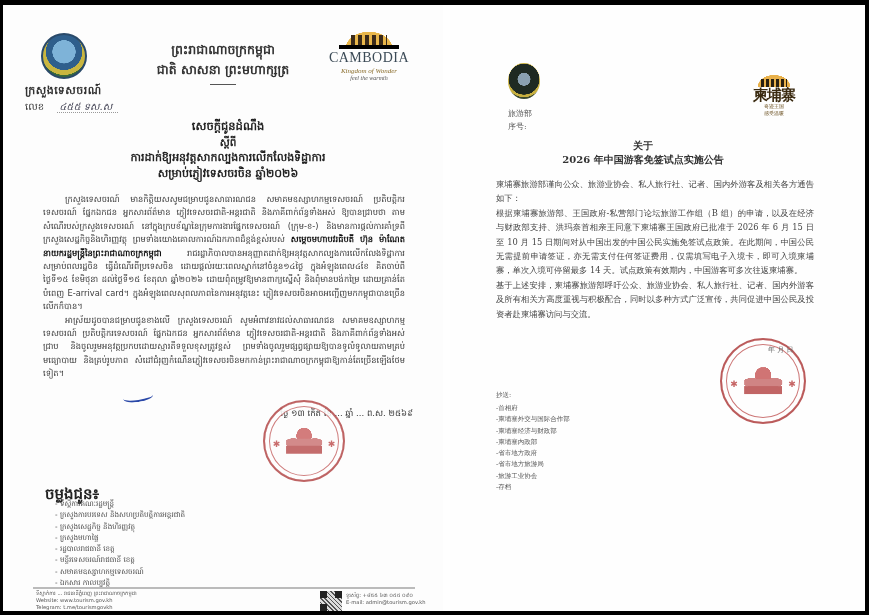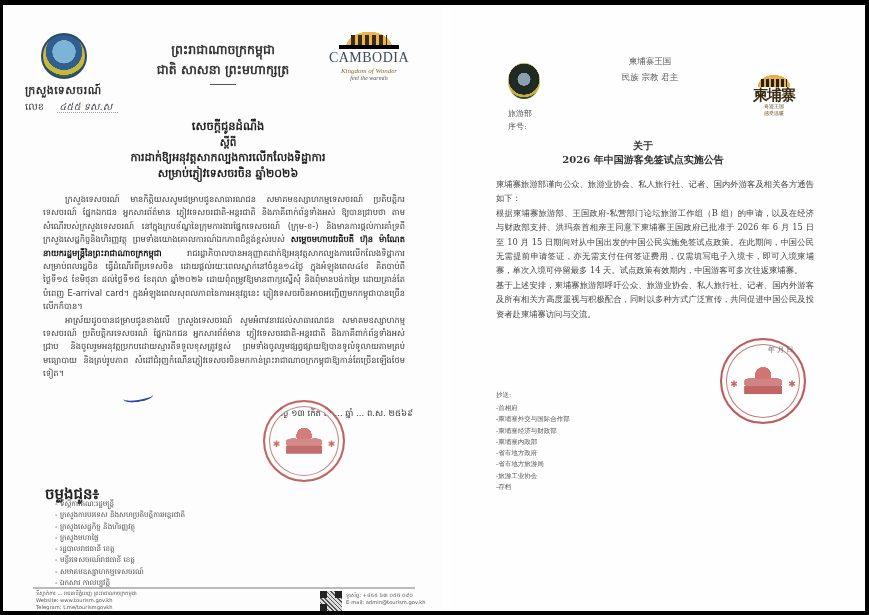--- a/index.html
+++ b/index.html
@@ -168,24 +168,20 @@
       <div>Telegram: t.me/tourismgovkh</div>
     </div>
     <div class="qr"></div>
     <div class="l-footer-right">
       <div>ទូរស័ព្ទ: +៨៥៥ ៦៣ ០៥៥ ០៩០</div>
       <div>E-mail: admin@tourism.gov.kh</div>
     </div>
   </div>
 
   <div class="doc-right">
-    <div class="r-kingdom">
-      <div>柬埔寨王国</div>
-      <div>民族 宗教 君主</div>
-    </div>
     <div class="r-logo"></div>
     <div class="r-ministry">
       <div>旅游部</div>
       <div>序号:</div>
     </div>
     <div class="r-brand">
       <div class="temple"></div>
       <div class="name">柬埔寨</div>
       <div class="tag">奇迹王国</div>
       <div class="tag">感受温暖</div>

